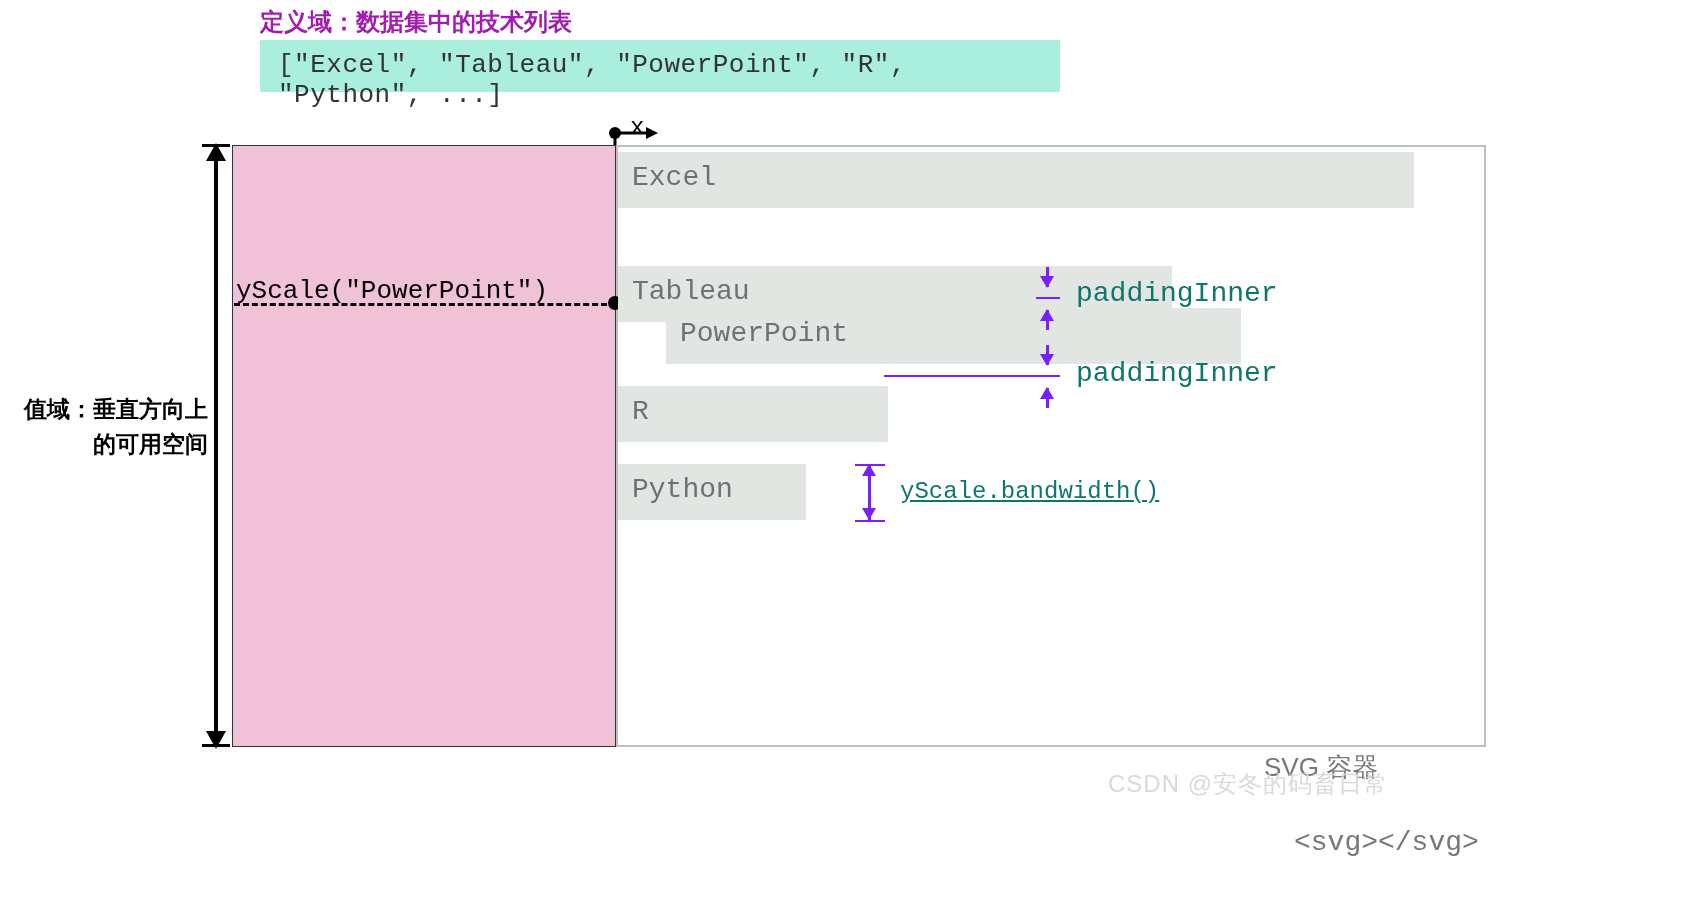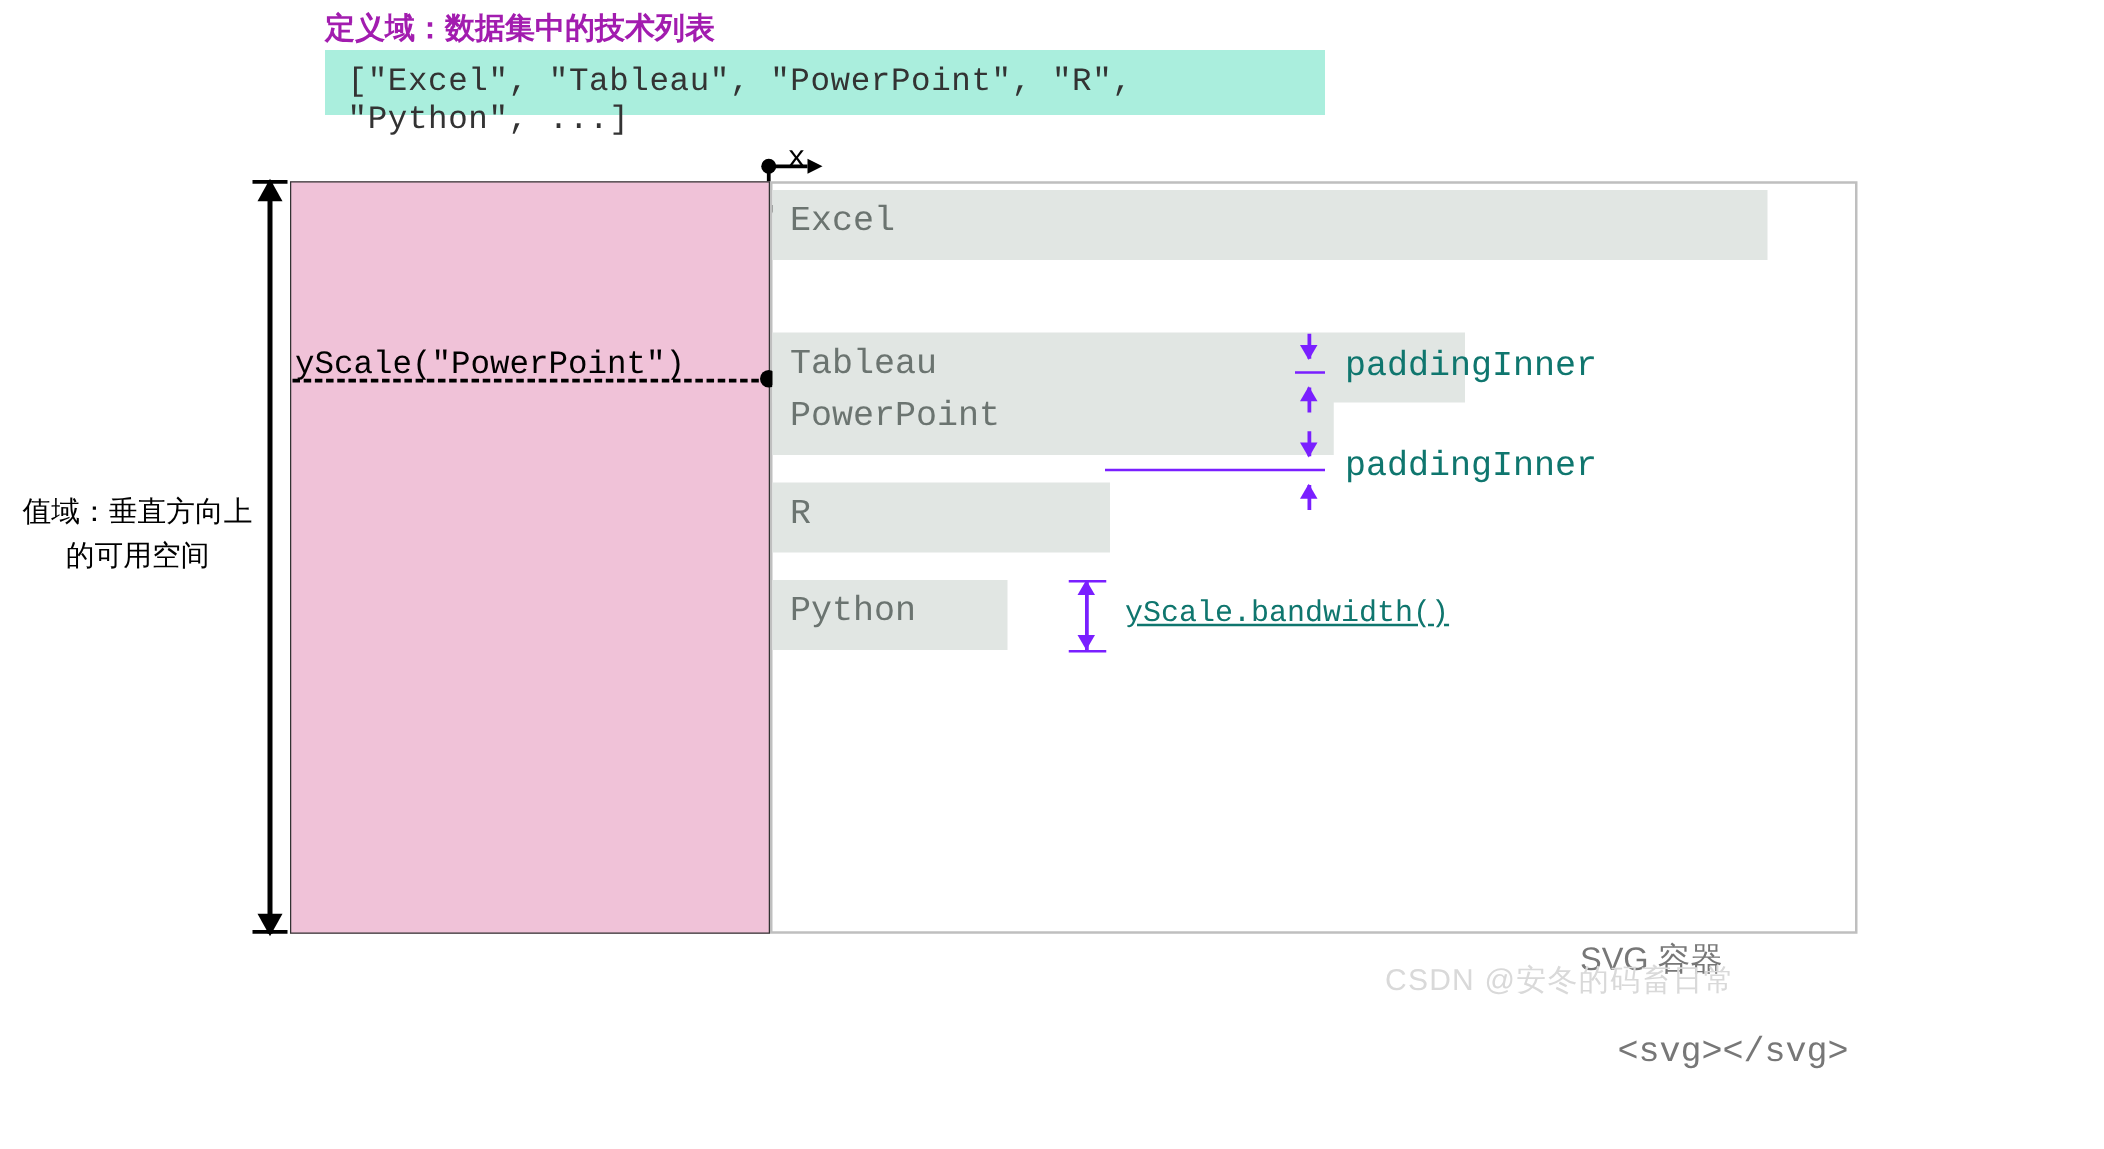--- a/index.html
+++ b/index.html
@@ -120,23 +120,23 @@
   }
   .range-cap-top { top: 144px; }
   .range-cap-bottom { top: 744px; }
   
   .range-label {
     position: absolute;
     top: 392px;
     left: 12px;
     width: 196px;
     font-size: 23px;
-    font-weight: 400;
+    font-weight: 700;
     color: #000;
-    text-align: center;
+    text-align: right;
     line-height: 1.5;
   }
   
   
   .yscale-label {
     position: absolute;
     top: 276px;
     left: 236px;
     font-size: 26px;
     color: #000;
@@ -164,21 +164,21 @@
     position: absolute;
     left: 618px;
     height: 56px;
     background: #e1e6e3;
     color: #6b7470;
     font-size: 28px;
     padding: 10px 14px;
   }
   .bar-0 { top: 152px; width: 796px; }
   .bar-1 { top: 230px; width: 554px; margin-top: 36px; }
-  .bar-2 { top: 308px; width: 449px; }
+  .bar-2 { top: 308px; width: 575px; margin-left: 48px; }
   .bar-3 { top: 386px; width: 270px; }
   .bar-4 { top: 464px; width: 188px; }
   
   
   .purple { color: #0f766e; }
   .bandwidth-label {
     position: absolute;
     top: 478px;
     left: 900px;
     font-size: 24px;

